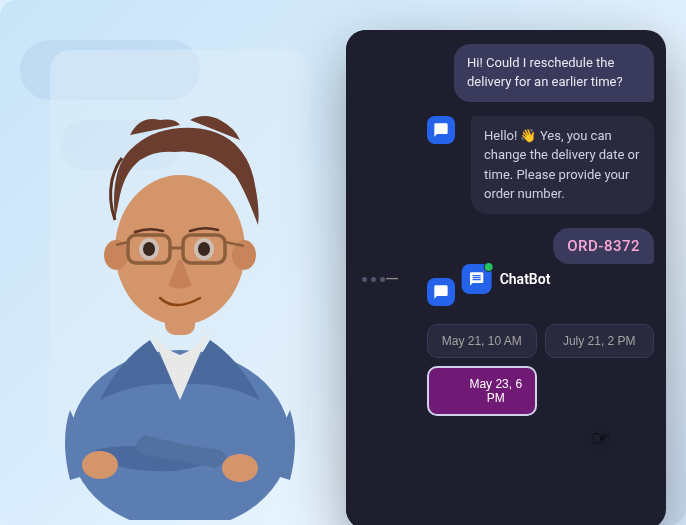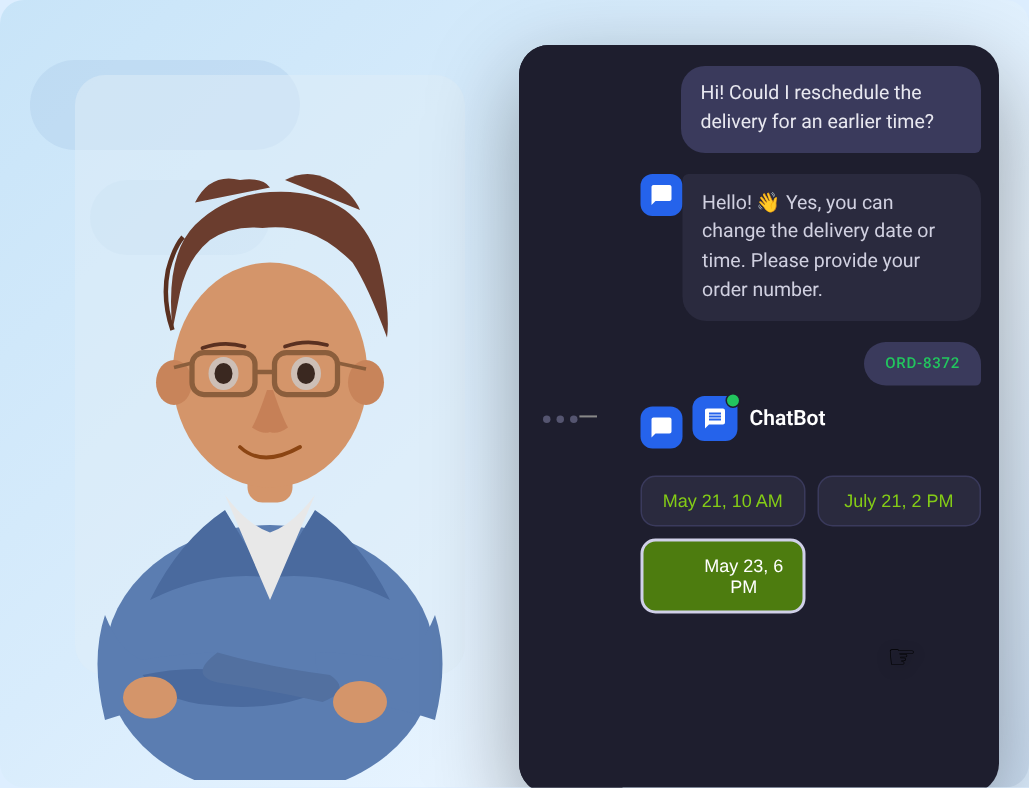--- a/index.html
+++ b/index.html
@@ -165,21 +165,21 @@
       border-radius: 16px 16px 4px 16px;
       font-size: 13px;
       line-height: 1.45;
       max-width: 200px;
     }
 
     
     .msg-bot {
       display: flex;
       align-items: flex-start;
-      gap: 0;
+      gap: 16px;
     }
     .bot-avatar-small {
       width: 28px; height: 28px;
       background: #2563eb;
       border-radius: 8px;
       flex-shrink: 0;
       display: flex;
       align-items: center;
       justify-content: center;
     }
@@ -193,48 +193,48 @@
       max-width: 210px;
     }
 
     
     .msg-order {
       display: flex;
       justify-content: flex-end;
     }
     .msg-order .bubble {
       background: #3a3a5c;
-      color: #22c55e;
+      color: #f9a8d4;
       padding: 9px 14px;
       border-radius: 16px 16px 4px 16px;
-      font-size: 10px;
+      font-size: 15px;
       font-weight: 500;
       letter-spacing: 0.5px;
     }
 
     
     .time-options {
       display: grid;
       grid-template-columns: 1fr 1fr;
       gap: 8px;
       margin-top: 4px;
     }
     .time-option {
       background: #2a2a3e;
       border: 1.5px solid #3a3a5c;
-      color: #84cc16;
+      color: #a3a3a3;
       padding: 9px 8px;
       border-radius: 10px;
       font-size: 12px;
       text-align: center;
       cursor: pointer;
       transition: all 0.15s;
     }
     .time-option.selected {
-      background: #4d7c0f;
+      background: #701a75;
       border: 2px solid #d0d0e8;
       color: #ffffff;
       font-weight: 500;
       padding-left: 36px;
     }
 
     
     .cursor-icon {
       position: absolute;
       bottom: 78px;

